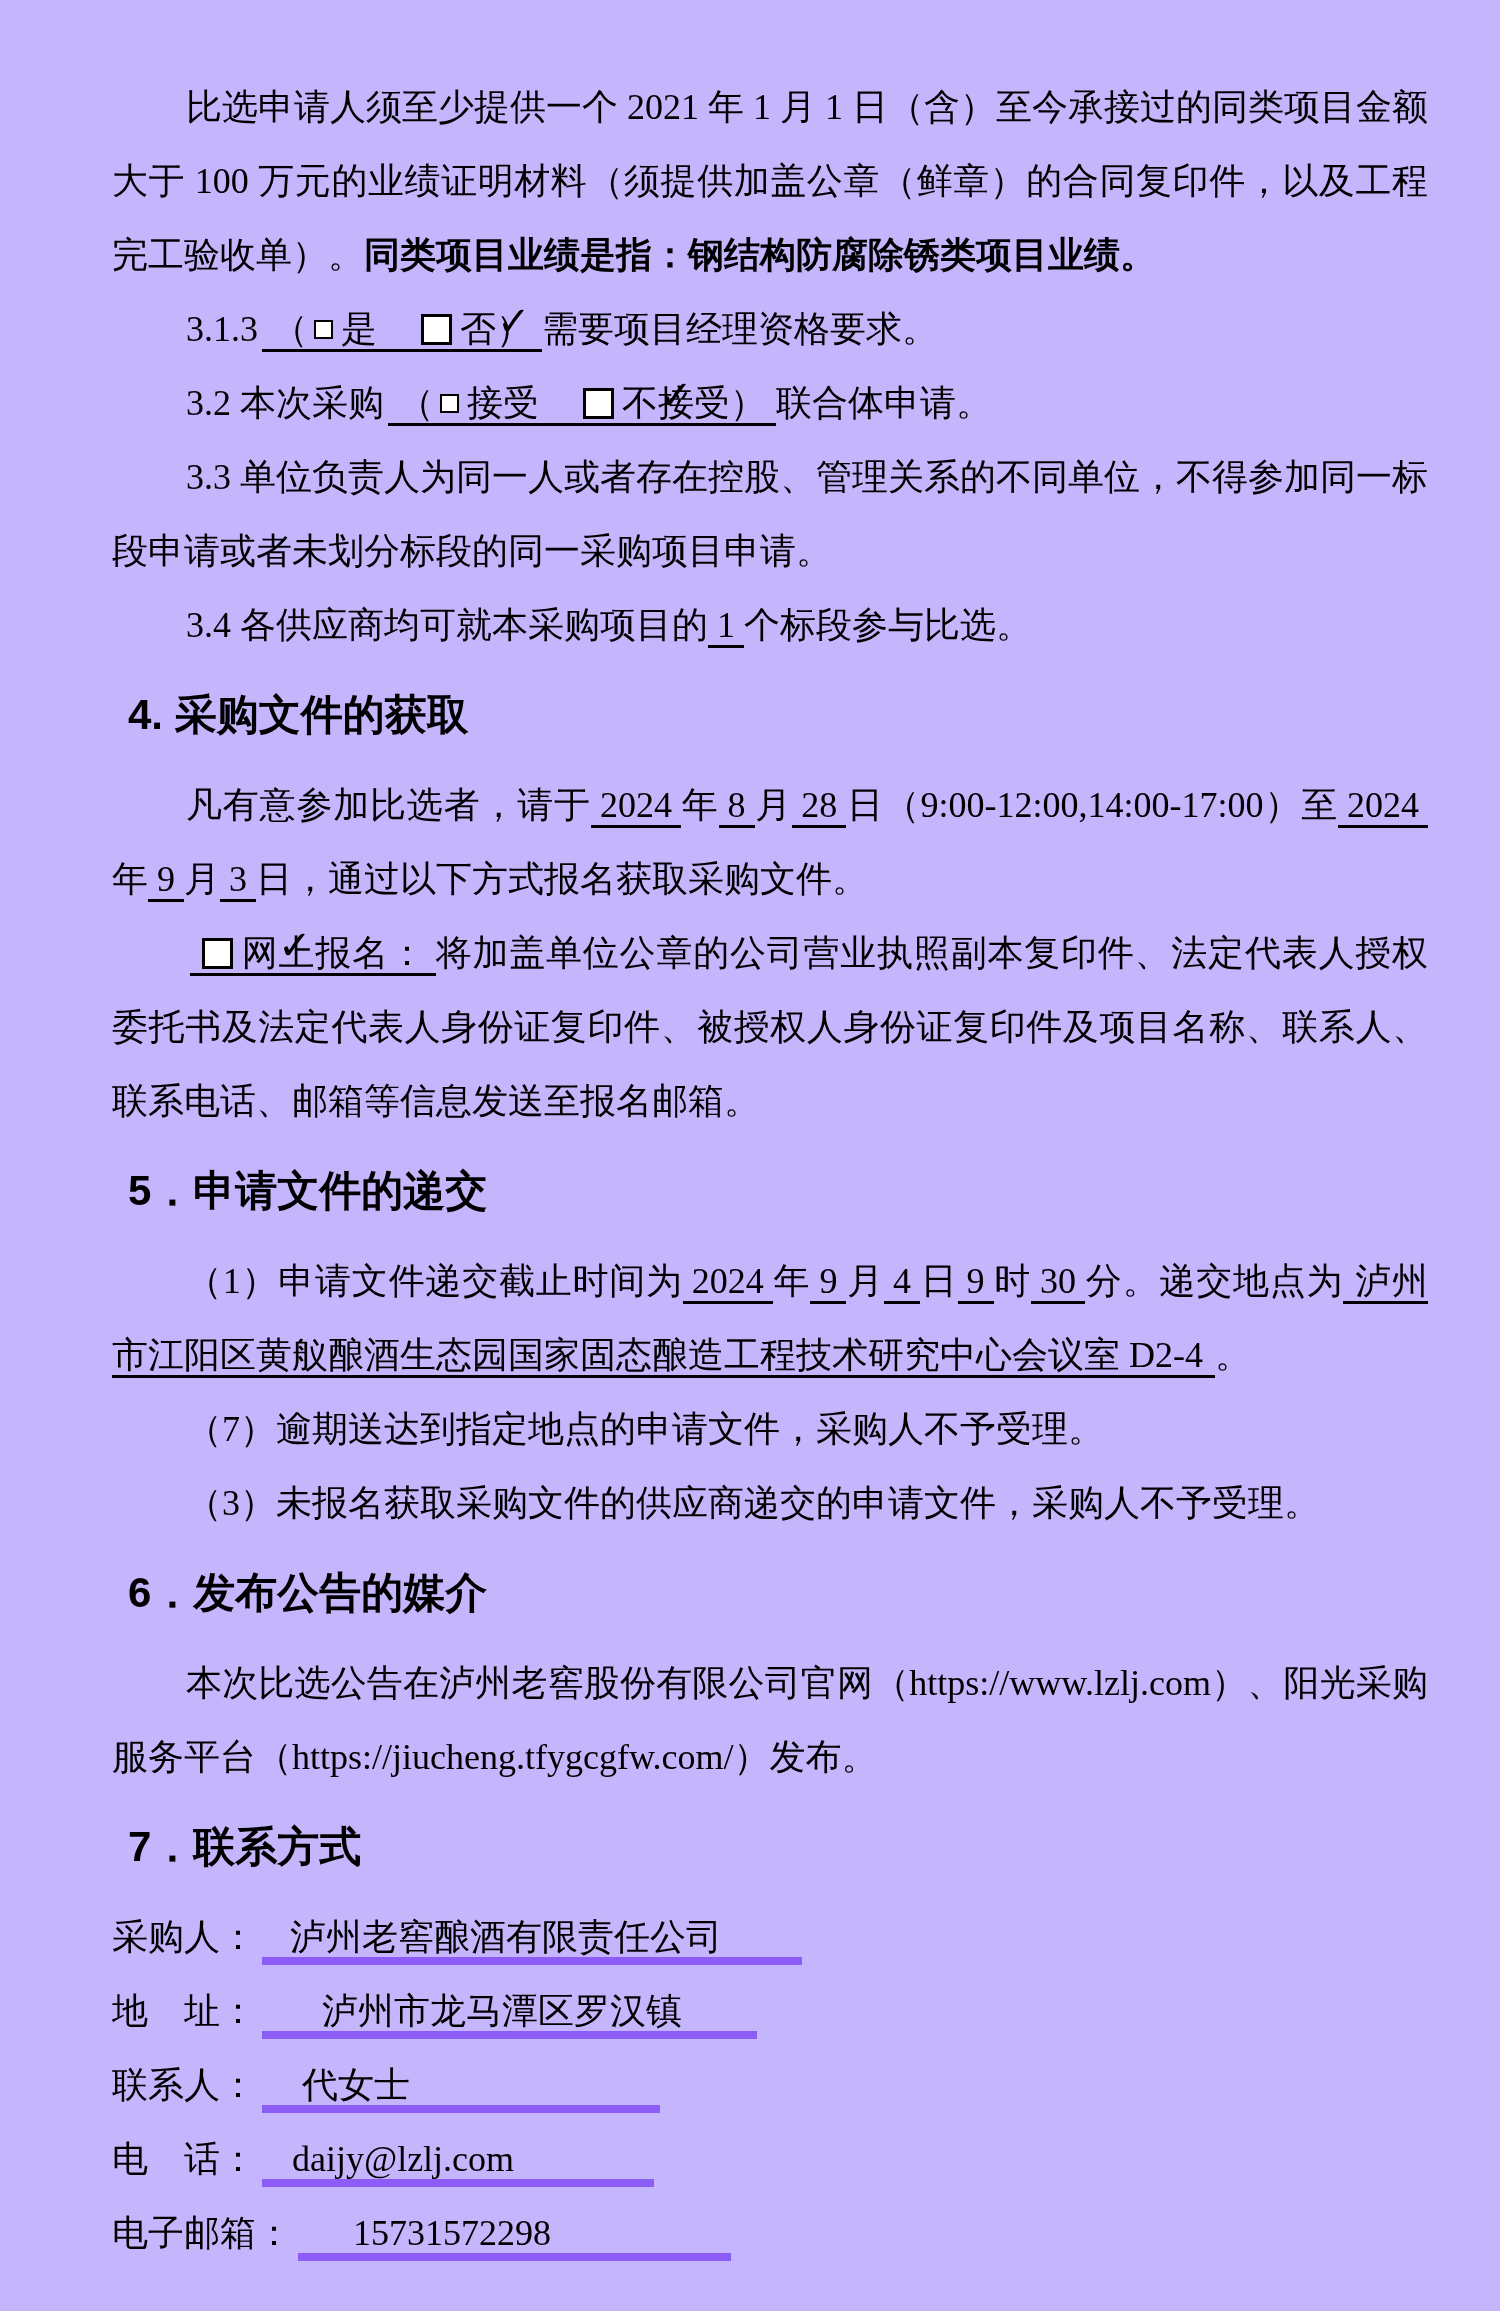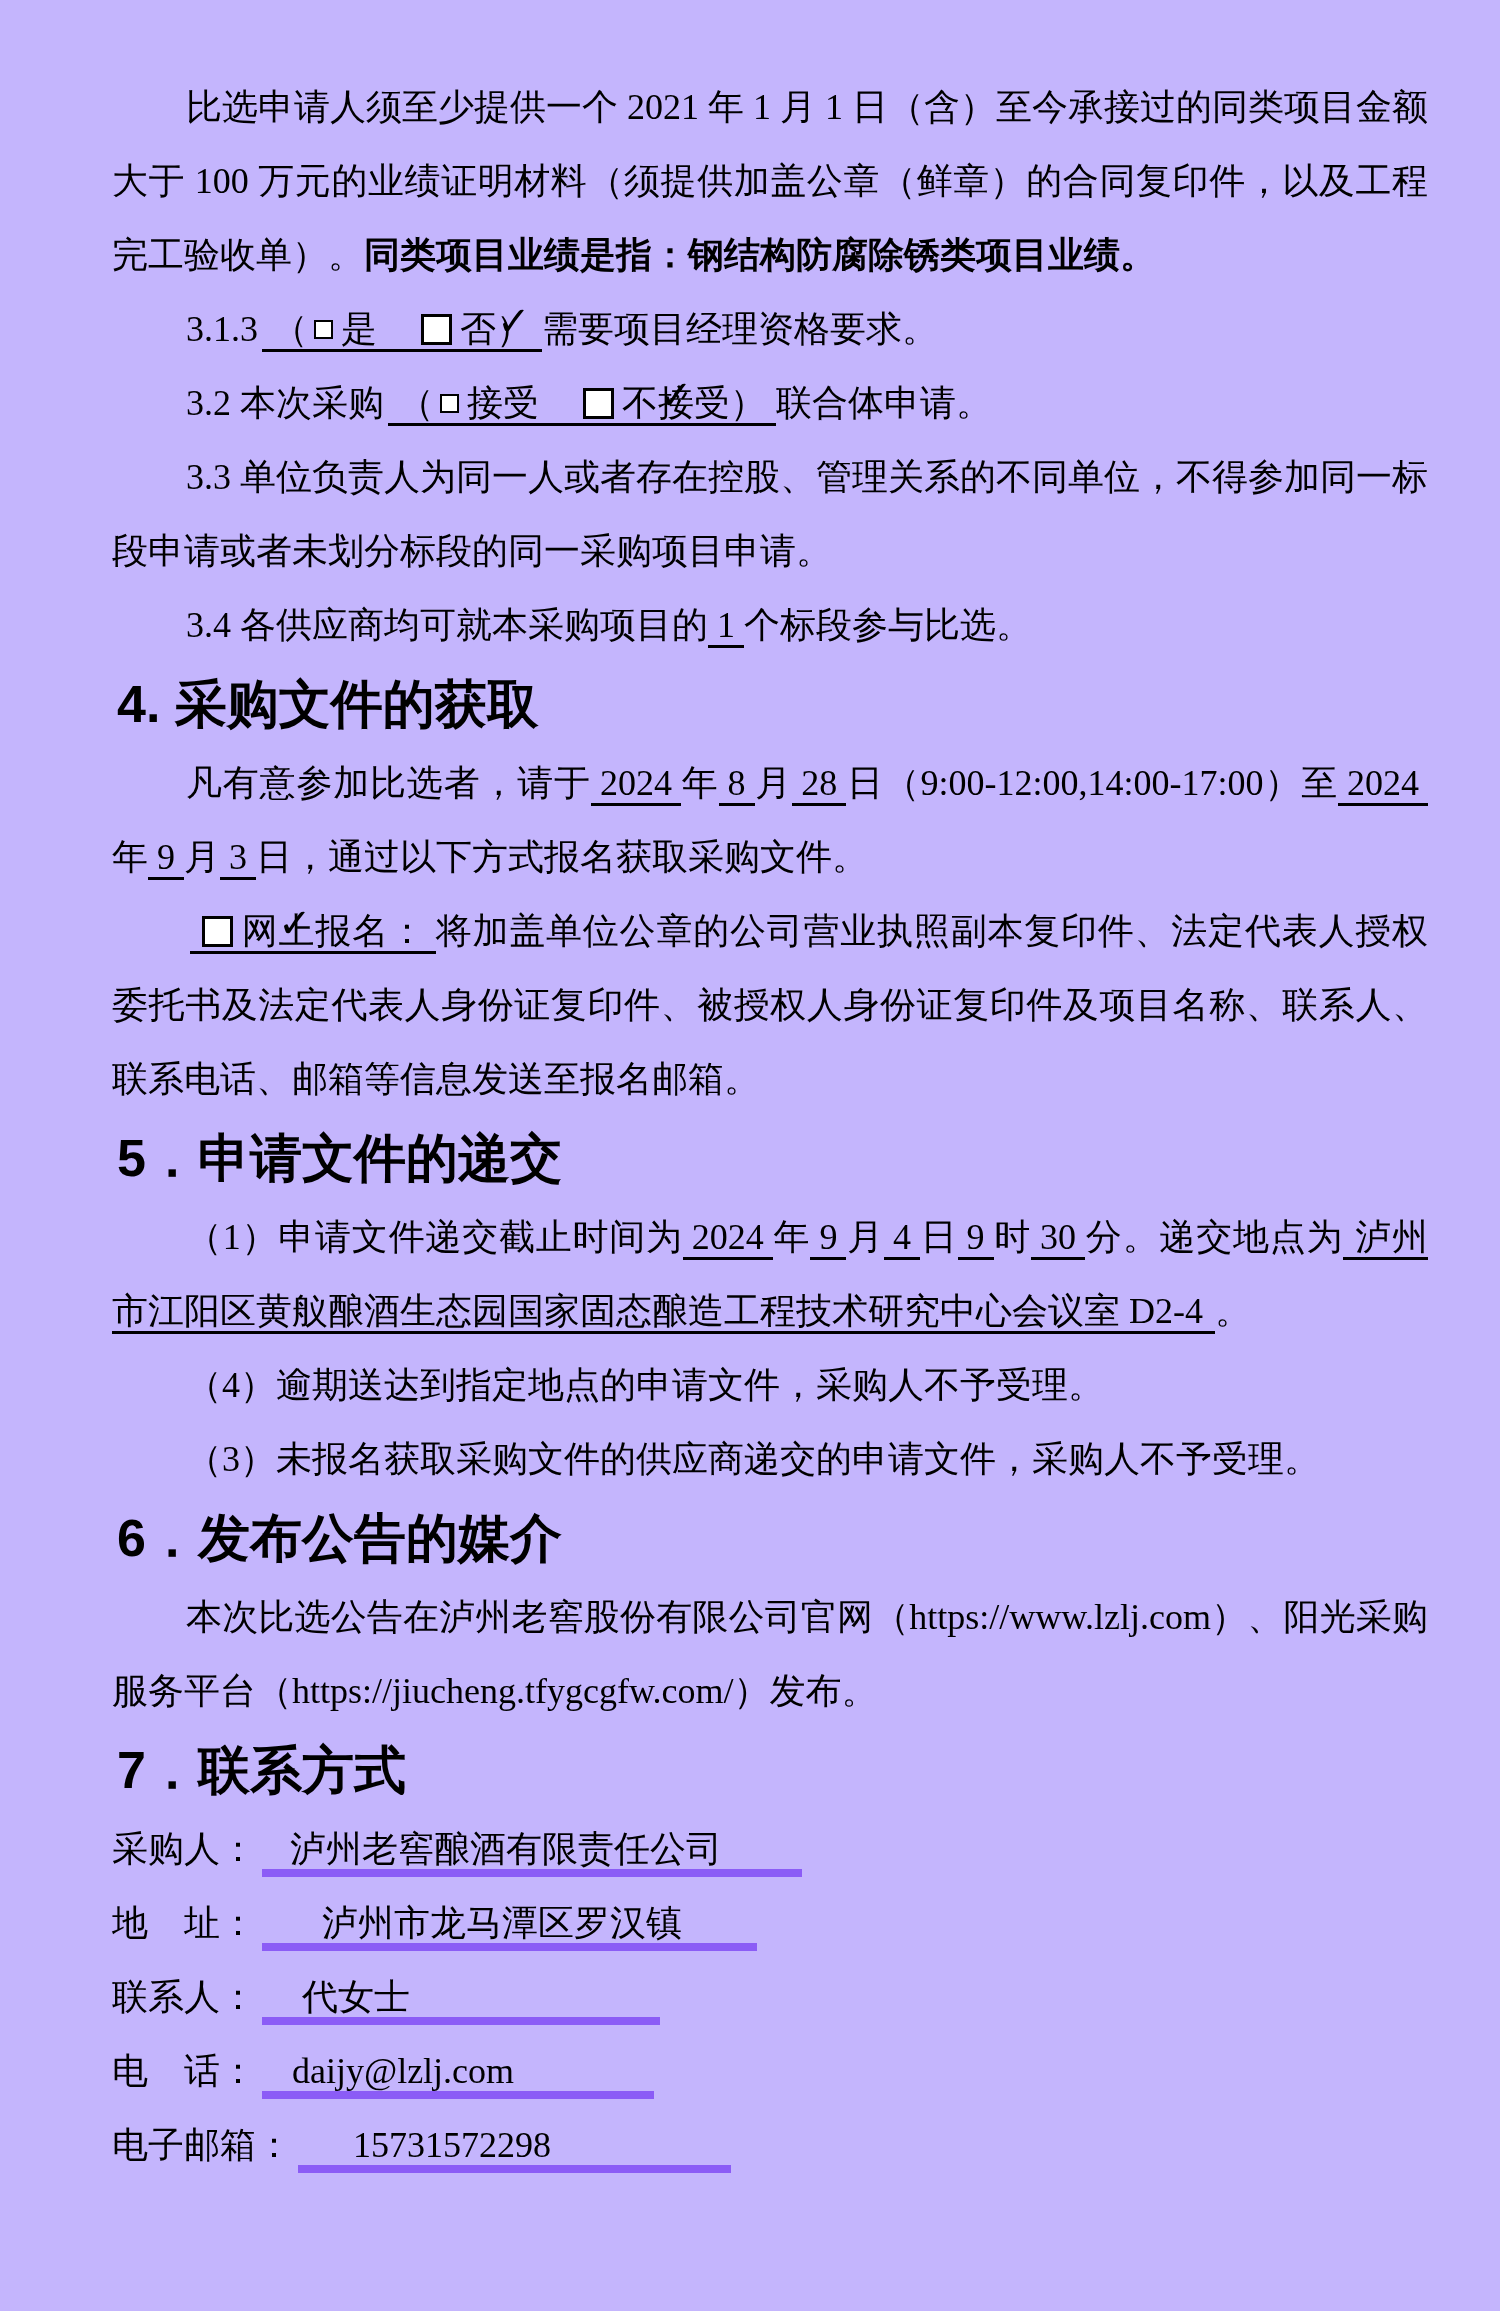--- a/index.html
+++ b/index.html
@@ -9,23 +9,23 @@
     box-sizing:border-box;
     padding:70px 72px 0 112px;
     background:#c4b5fd;
     color:#000;
     font-family:"Liberation Serif","DejaVu Serif",serif;
     font-size:36px;
   }
   .para{margin:0;line-height:74px;text-align:justify;}
   .indent{text-indent:74px;}
   .hd{
-    margin:5px;line-height:74px;
+    margin:16px;line-height:74px;
     font-family:"Liberation Sans","DejaVu Sans",sans-serif;
-    font-size:52px;font-weight:700;text-align:left;
+    font-size:42px;font-weight:700;text-align:left;
   }
   .emph{font-family:"Liberation Sans","DejaVu Sans",sans-serif;font-weight:700;}
   .u{border-bottom:3px solid #000;padding:0 9px;}
   .u-wide{border-bottom:3px solid #000;padding:0 12px;}
   .ugroup{border-bottom:3px solid #000;padding:0 10px;margin-left:4px;white-space:nowrap;}
   .cbx{
     display:inline-block;width:15px;height:15px;
     border:2px solid #000;vertical-align:2px;margin:0 8px 0 6px;
     background:#fff;
   }
@@ -65,21 +65,21 @@
   <h2 class="hd">4. 采购文件的获取</h2>
 
   <p class="para indent"><span>凡有意参加比选者，请于</span><span class="u">2024</span><span>年</span><span class="u">8</span><span>月</span><span class="u">28</span><span>日（9:00-12:00,14:00-17:00）至</span><span class="u">2024</span><span>年</span><span class="u">9</span><span>月</span><span class="u">3</span><span>日，通过以下方式报名获取采购文件。</span></p>
 
   <p class="para indent"><span class="ugroup"><span class="cbx checked"><span class="tick">✓</span></span><span>网上报名：</span></span><span>将加盖单位公章的公司营业执照副本复印件、法定代表人授权委托书及法定代表人身份证复印件、被授权人身份证复印件及项目名称、联系人、联系电话、邮箱等信息发送至报名邮箱。</span></p>
 
   <h2 class="hd">5．申请文件的递交</h2>
 
   <p class="para indent"><span>（1）申请文件递交截止时间为</span><span class="u">2024</span><span>年</span><span class="u">9</span><span>月</span><span class="u">4</span><span>日</span><span class="u">9</span><span>时</span><span class="u">30</span><span>分。递交地点为</span><span class="u-wide">泸州市江阳区黄舣酿酒生态园国家固态酿造工程技术研究中心会议室 D2-4</span><span>。</span></p>
 
-  <p class="para indent">（4）逾期送达到指定地点的申请文件，采购人不予受理。</p>
+  <p class="para indent">（7）逾期送达到指定地点的申请文件，采购人不予受理。</p>
 
   <p class="para indent">（3）未报名获取采购文件的供应商递交的申请文件，采购人不予受理。</p>
 
   <h2 class="hd">6．发布公告的媒介</h2>
 
   <p class="para indent">本次比选公告在泸州老窖股份有限公司官网（https://www.lzlj.com）、阳光采购服务平台（https://jiucheng.tfygcgfw.com/）发布。</p>
 
   <h2 class="hd">7．联系方式</h2>
 
   <p class="para contact"><span>采购人：</span><span class="cv cv1">泸州老窖酿酒有限责任公司</span></p>

